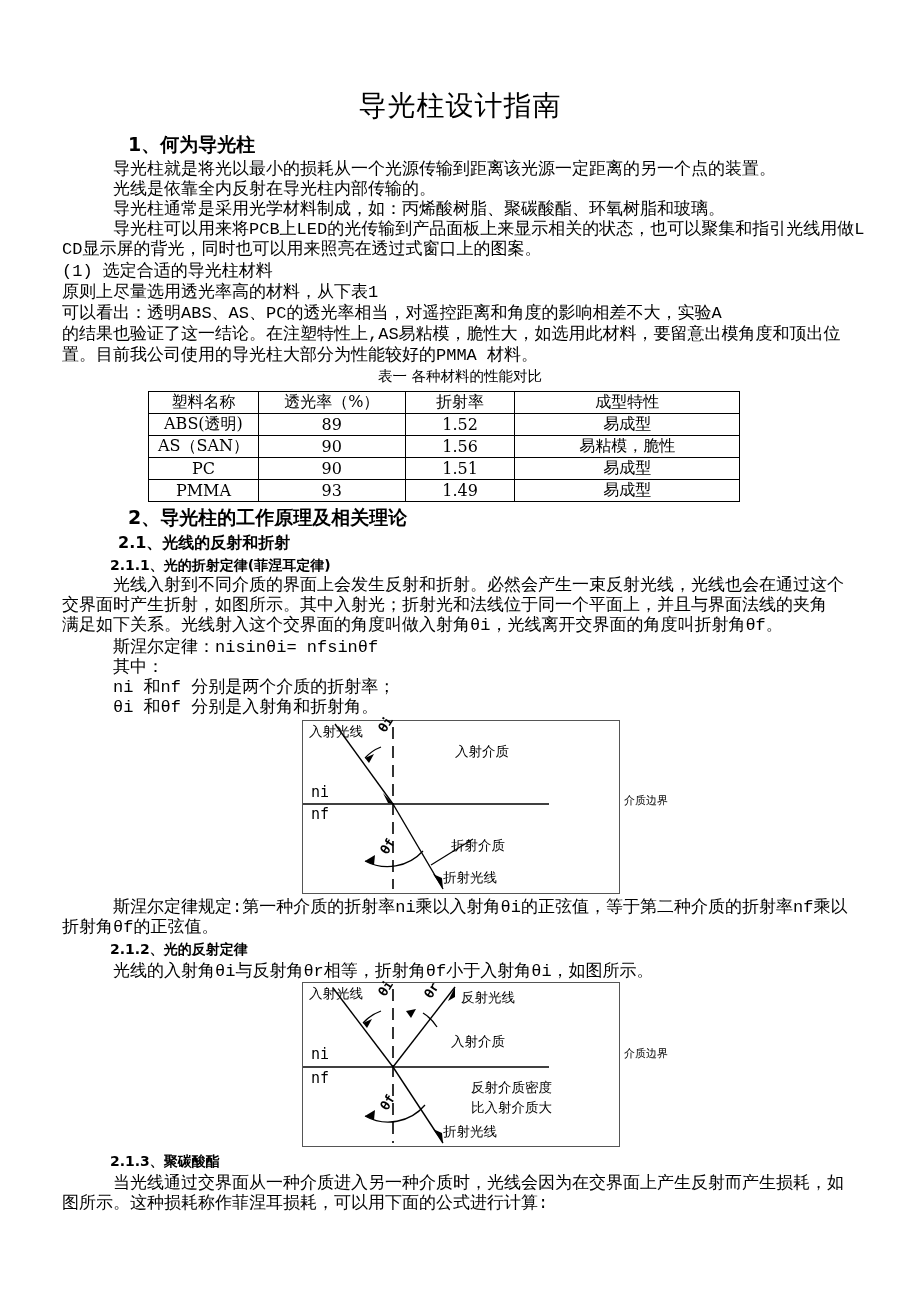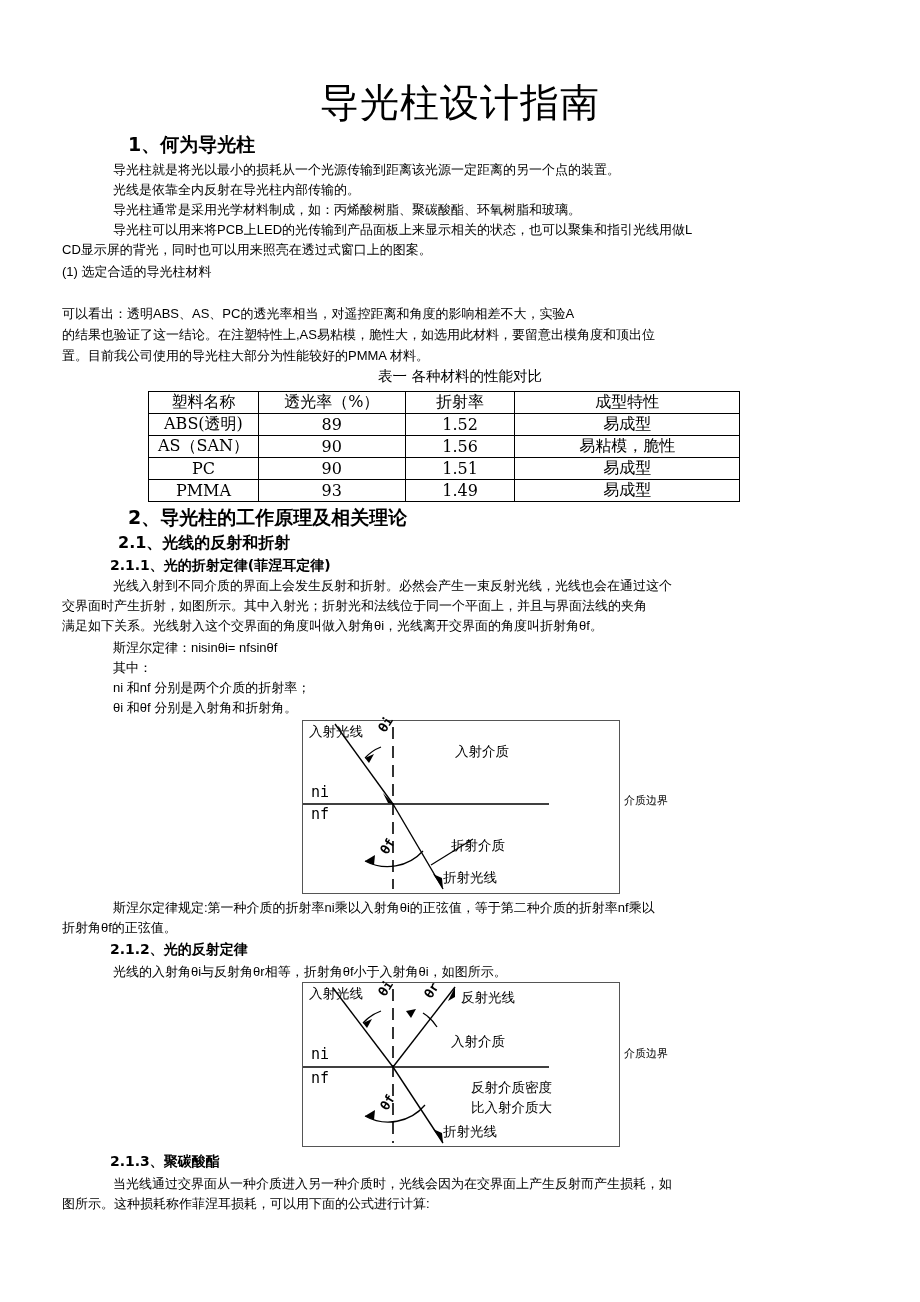--- a/index.html
+++ b/index.html
@@ -20,22 +20,22 @@
     left: 0; top: 0;
     width: 920px;
     height: 1302px;
     background: #fff;
   }
   .doc-title {
     position: absolute;
     left: 0; top: 86px;
     width: 920px;
     text-align: center;
-    font-family: Liberation Mono, monospace;
-    font-size: 39px;
+    font-family: Liberation Serif, serif;
+    font-size: 28px;
     line-height: 40px;
     letter-spacing: 1px;
   }
   .h1 {
     position: absolute;
     font-family: "DejaVu Sans", "Liberation Sans", sans-serif;
     font-weight: bold;
     font-size: 19px;
     line-height: 24px;
   }
@@ -48,22 +48,22 @@
   }
   .h3 {
     position: absolute;
     font-family: "DejaVu Sans", "Liberation Sans", sans-serif;
     font-weight: bold;
     font-size: 14px;
     line-height: 19px;
   }
   .ptext {
     position: absolute;
-    font-family: Liberation Sans, sans-serif;
-    font-size: 13px;
+    font-family: Liberation Mono, monospace;
+    font-size: 17px;
     line-height: 20.5px;
     white-space: pre-wrap;
   }
   
   .tbl-caption {
     position: absolute;
     left: 0; top: 367px;
     width: 920px;
     text-align: center;
     font-family: "DejaVu Serif", "Liberation Serif", serif;
@@ -128,20 +128,21 @@
   <div class="doc-title">导光柱设计指南</div>
 
   <div class="h1" style="left:128px; top:132px;">1、何为导光柱</div>
 
   <div class="ptext" style="left:113px; top:160px;">导光柱就是将光以最小的损耗从一个光源传输到距离该光源一定距离的另一个点的装置。</div>
   <div class="ptext" style="left:113px; top:180px;">光线是依靠全内反射在导光柱内部传输的。</div>
   <div class="ptext" style="left:113px; top:200px;">导光柱通常是采用光学材料制成，如：丙烯酸树脂、聚碳酸酯、环氧树脂和玻璃。</div>
   <div class="ptext" style="left:113px; top:220px;text-align:center;">导光柱可以用来将PCB上LED的光传输到产品面板上来显示相关的状态，也可以聚集和指引光线用做L</div>
   <div class="ptext" style="left:62px; top:240px;">CD显示屏的背光，同时也可以用来照亮在透过式窗口上的图案。</div>
   <div class="ptext" style="left:62px; top:262px;">(1) 选定合适的导光柱材料</div>
+  <div class="ptext" style="left:62px; top:283px;">原则上尽量选用透光率高的材料，从下表1</div>
   <div class="ptext" style="left:62px; top:304px;">可以看出：透明ABS、AS、PC的透光率相当，对遥控距离和角度的影响相差不大，实验A</div>
   <div class="ptext" style="left:62px; top:325px;">的结果也验证了这一结论。在注塑特性上,AS易粘模，脆性大，如选用此材料，要留意出模角度和顶出位</div>
   <div class="ptext" style="left:62px; top:346px;">置。目前我公司使用的导光柱大部分为性能较好的PMMA 材料。</div>
 
   <div class="tbl-caption">表一  各种材料的性能对比</div>
 
   <table class="mat">
     <colgroup>
         <col class="c1">
         <col class="c2">

